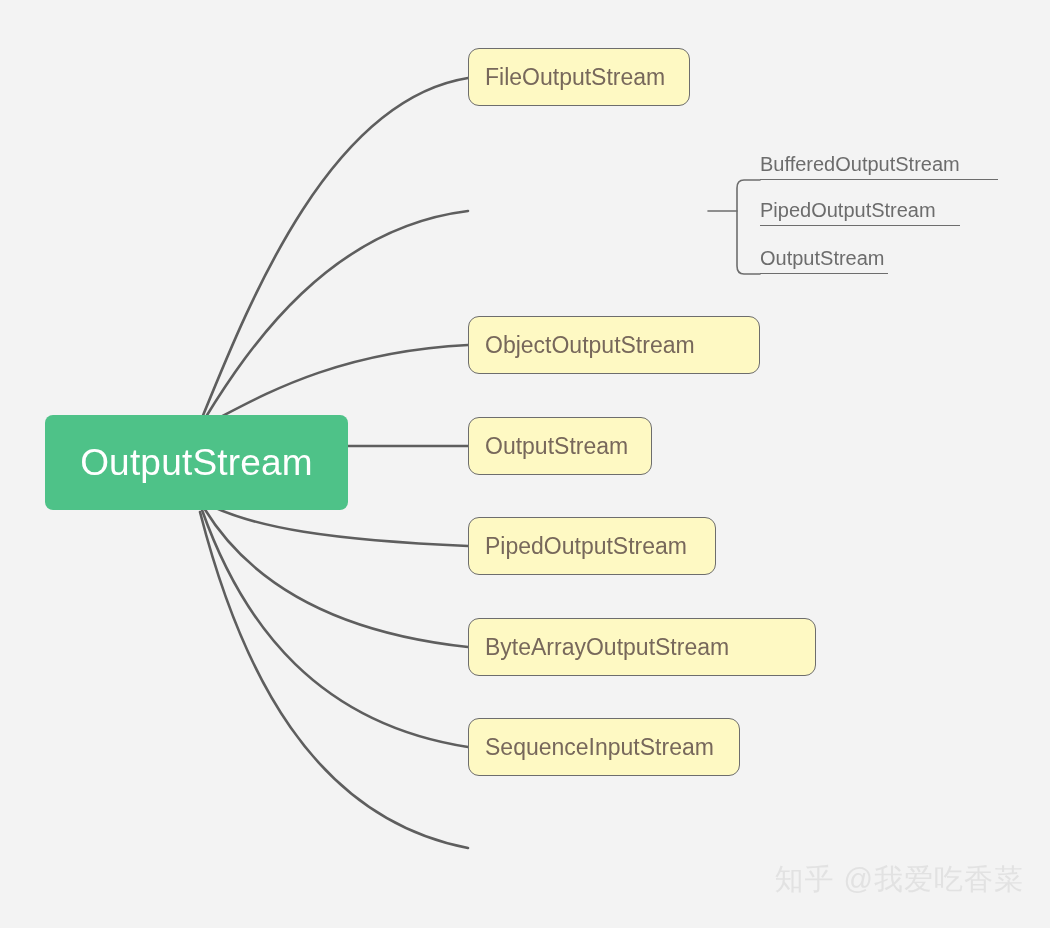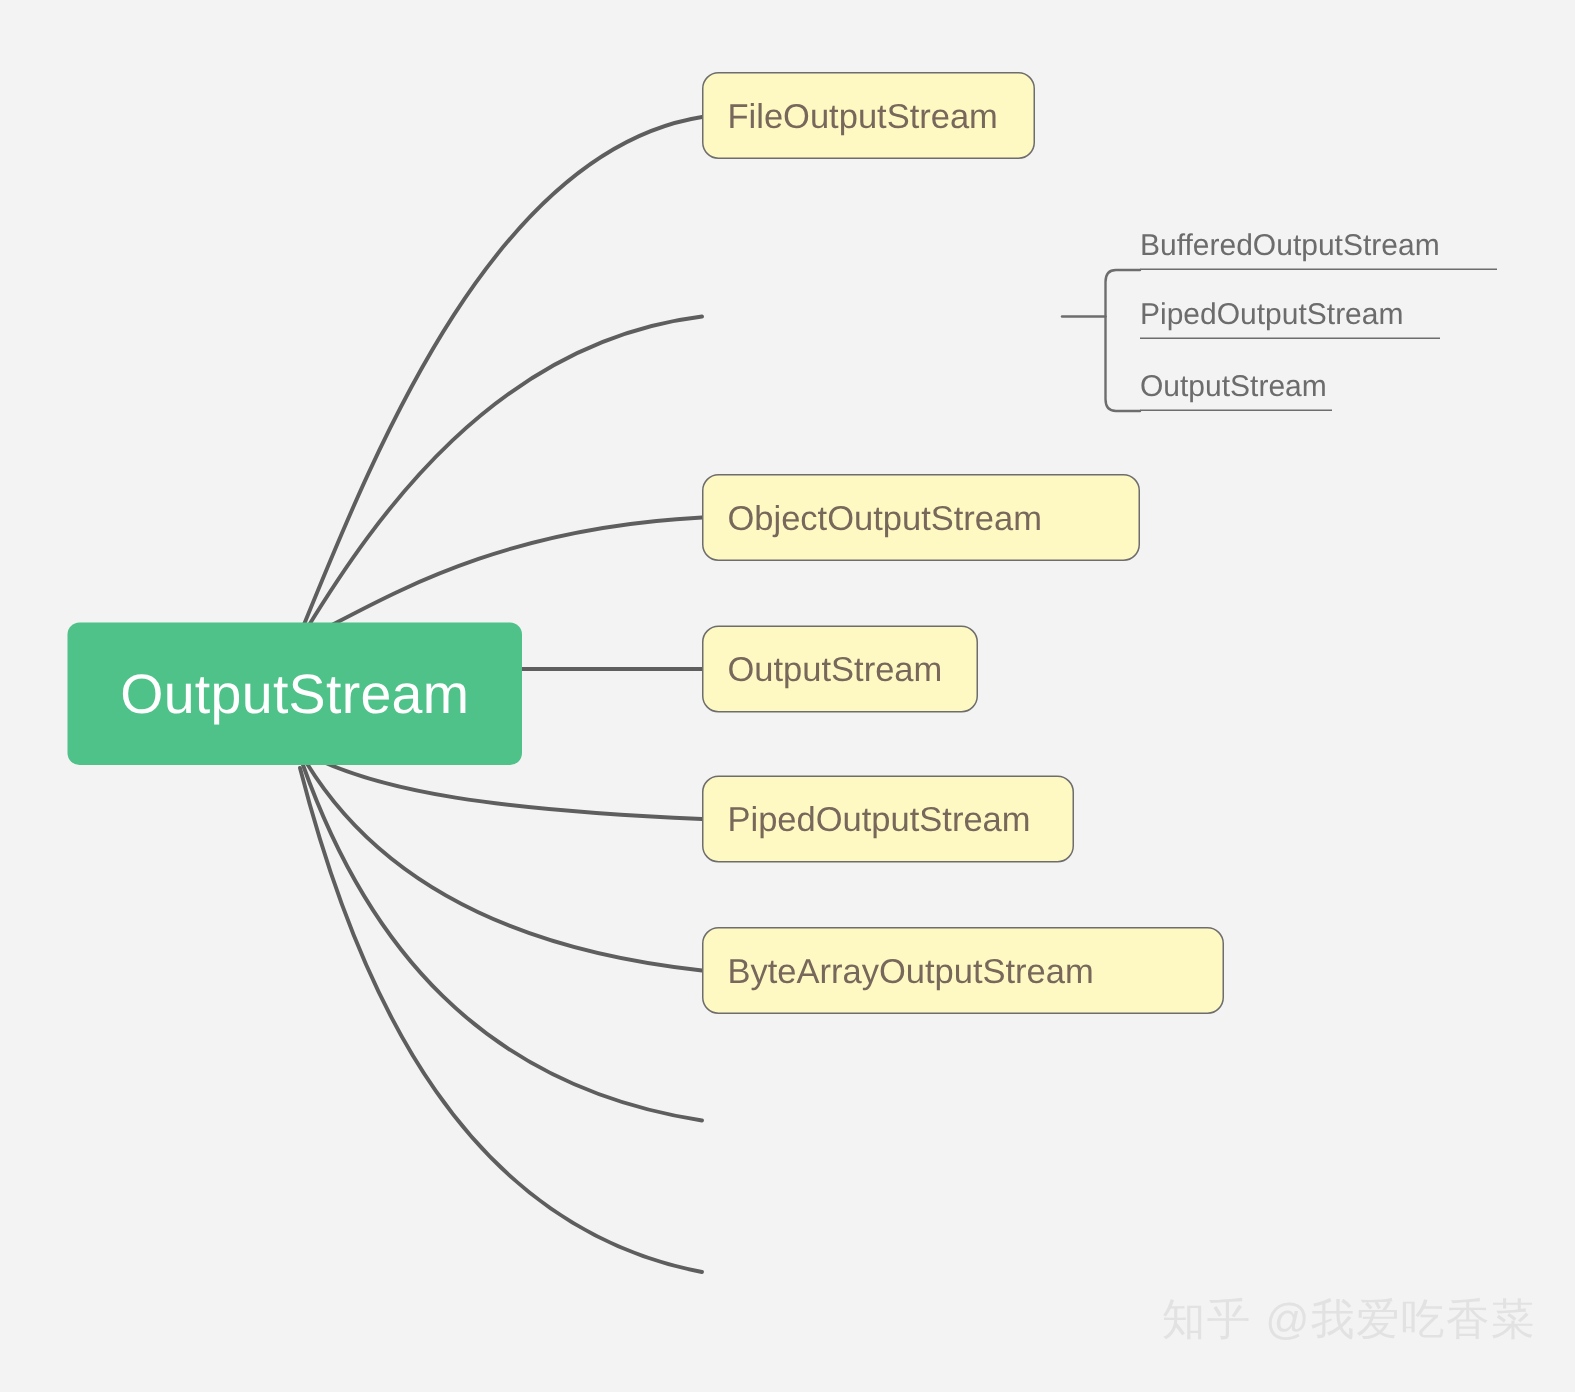--- a/index.html
+++ b/index.html
@@ -138,20 +138,23 @@
   </div>
   <div class="node-box" style="left: 468px; top: 417px; width: 184px;">
     <span class="node-label">OutputStream</span>
   </div>
   <div class="node-box" style="left: 468px; top: 517px; width: 248px;">
     <span class="node-label">PipedOutputStream</span>
   </div>
   <div class="node-box" style="left: 468px; top: 618px; width: 348px;">
     <span class="node-label">ByteArrayOutputStream</span>
   </div>
+  <div class="node-box" style="left: 468px; top: 718px; width: 272px;">
+    <span class="node-label">SequenceInputStream</span>
+  </div>
 
   <div class="leaf-item" style="left:760px; top:150px; height:30px;">
     <span class="leaf-label">BufferedOutputStream</span>
     <div class="leaf-underline" style="width: 238px;"></div>
   </div>
   <div class="leaf-item" style="left:760px; top:196px; height:30px;">
     <span class="leaf-label">PipedOutputStream</span>
     <div class="leaf-underline" style="width: 200px;"></div>
   </div>
   <div class="leaf-item" style="left:760px; top:244px; height:30px;">

